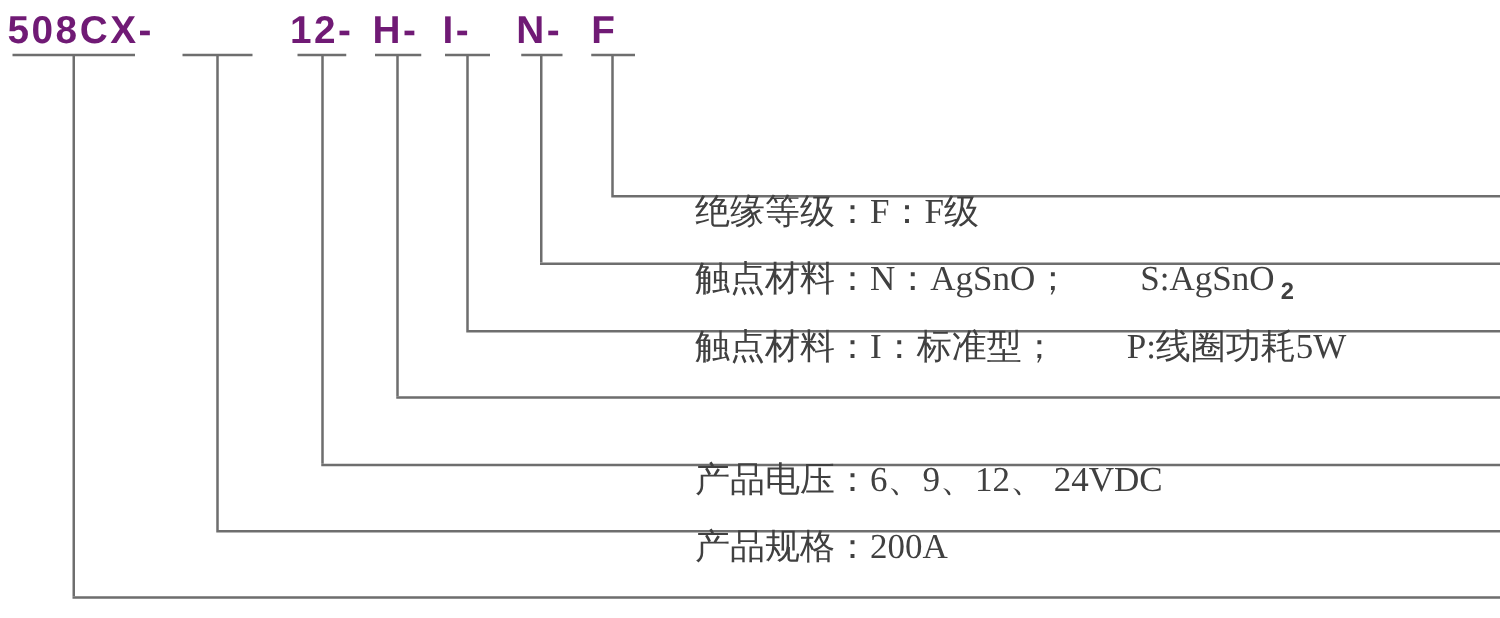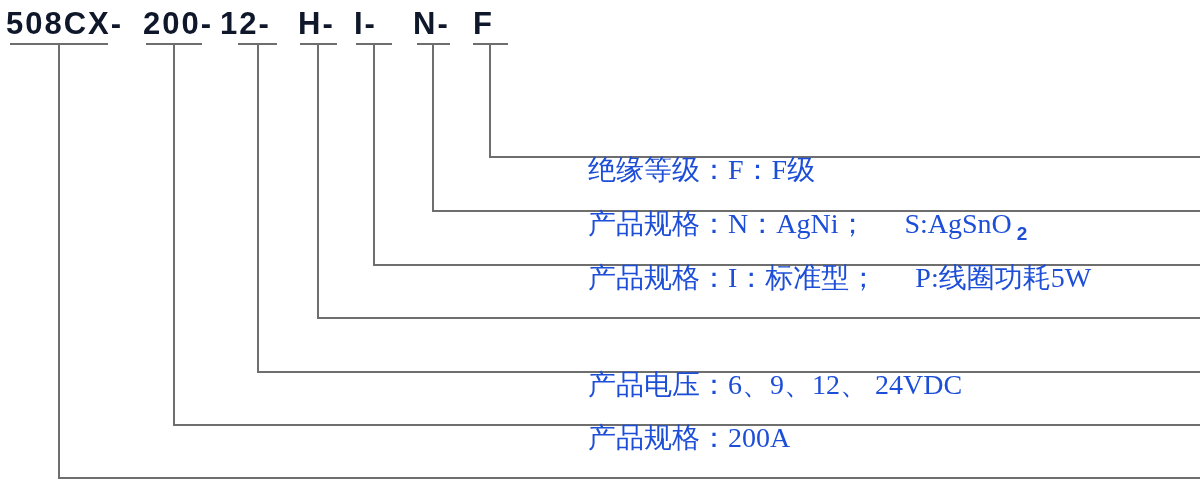--- a/index.html
+++ b/index.html
@@ -16,21 +16,21 @@
     font-family: "Liberation Serif", serif;
   }
   
   .code {
     position: absolute;
     top: 6px;
     font-family: "Liberation Sans", sans-serif;
     font-weight: bold;
     font-size: 31px;
     letter-spacing: 2px;
-    color: #0f172a;
+    color: #701a75;
     white-space: pre;
   }
   
   .useg {
     position: absolute;
     top: 43px;
     height: 2px;
     background: #6e6e6e;
   }
   
@@ -41,47 +41,46 @@
   }
   
   .hline {
     position: absolute;
     height: 2px;
     background: #6e6e6e;
   }
   
   .label {
     position: absolute;
-    left: 560px;
+    left: 528px;
     height: 34px;
     font-size: 28px;
-    color: #1d4ed8;
+    color: #404040;
     white-space: pre;
     line-height: 34px;
   }
   .label .part2 {
-    margin-left: 38px;
+    margin-left: 56px;
   }
   .label .subnum {
     font-family: "Liberation Sans", sans-serif;
     font-weight: bold;
     font-size: 19px;
     position: relative;
     top: 7px;
     margin-left: 5px;
   }
 </style>
 </head>
 <body>
 
 <div class="canvas">
 
   <span class="code" style="left:6px">508CX-</span>
-  <span class="code" style="left:143px">200-</span>
-  <span class="code" style="left:220px">12-</span>
+  <span class="code" style="left:232px">12-</span>
   <span class="code" style="left:298px">H-</span>
   <span class="code" style="left:354px">I-</span>
   <span class="code" style="left:413px">N-</span>
   <span class="code" style="left:473px">F</span>
 
   <div class="useg" style="left:10px;width:98px"></div>
   <div class="useg" style="left:146px;width:56px"></div>
   <div class="useg" style="left:238px;width:39px"></div>
   <div class="useg" style="left:300px;width:37px"></div>
   <div class="useg" style="left:356px;width:36px"></div>
@@ -102,25 +101,25 @@
   <div class="hline" style="left:317px;top:317px;width:883px"></div>
   <div class="hline" style="left:257px;top:371px;width:943px"></div>
   <div class="hline" style="left:173px;top:424px;width:1027px"></div>
   <div class="hline" style="left:58px;top:477px;width:1142px"></div>
 
   <div class="label" style="top:119px">
     <span>绝缘等级：F：F级</span>
   </div>
 
   <div class="label" style="top:173px">
-    <span>产品规格：N：AgNi；</span><span class="part2">S:AgSnO</span><span class="subnum">2</span>
+    <span>触点材料：N：AgSnO；</span><span class="part2">S:AgSnO</span><span class="subnum">2</span>
   </div>
 
   <div class="label" style="top:227px">
-    <span>产品规格：I：标准型；</span><span class="part2">P:线圈功耗5W</span>
+    <span>触点材料：I：标准型；</span><span class="part2">P:线圈功耗5W</span>
   </div>
 
 
   <div class="label" style="top:334px">
     <span>产品电压：6、9、12、 24VDC</span>
   </div>
 
   <div class="label" style="top:387px">
     <span>产品规格：200A</span>
   </div>

